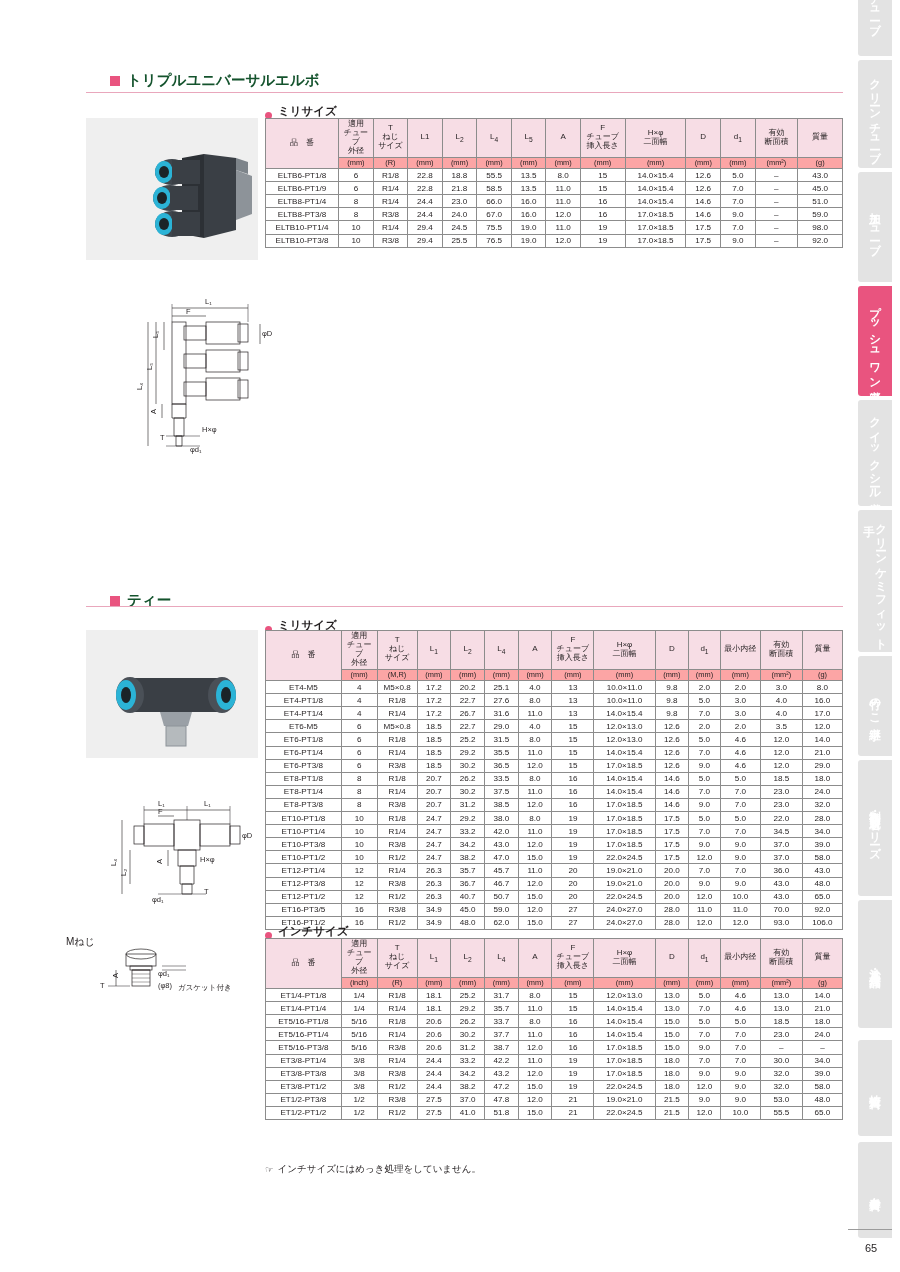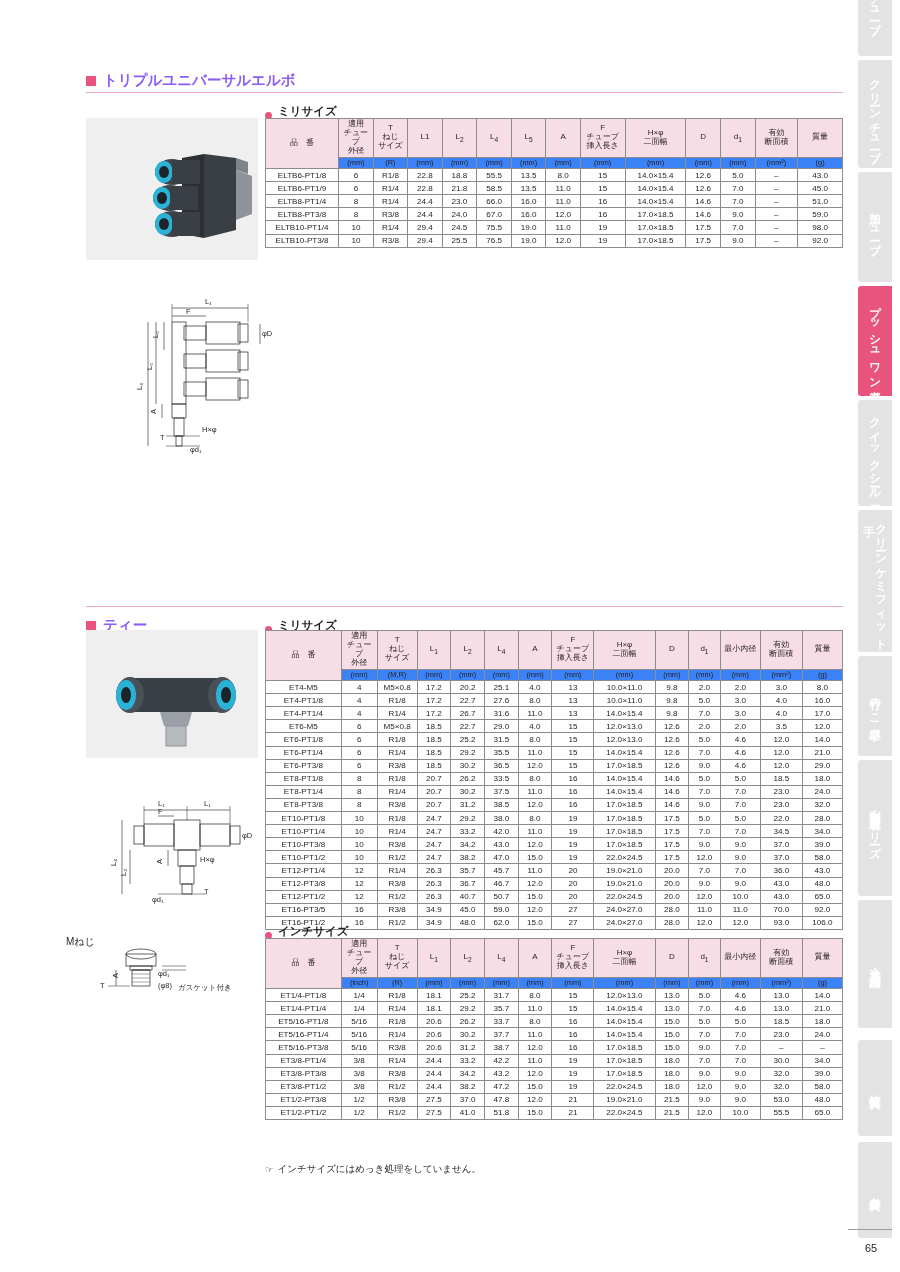--- a/index.html
+++ b/index.html
@@ -29,42 +29,42 @@
 
   .pagenum {
     position:absolute; right:14px; bottom:18px; width:30px;
     text-align:center; font-size:11px; color:#231f20;
   }
   .pagerule { position:absolute; right:8px; bottom:42px; width:44px; height:1px; background:#9b9b9b; }
 
   
   .sec-head {
     position:absolute; display:flex; align-items:center; gap:7px;
-    font-size:14.5px; font-weight:bold; color:#8b5cf6;
+    font-size:14.5px; font-weight:bold; color:#14532d;margin-left:24px;
   }
   .sec-head .sq { width:10px; height:10px; background:#e9547f; display:inline-block; }
   .sec-rule { position:absolute; height:1px; background:#e9a7bc; }
 
   .sub-head {
     position:absolute; display:flex; align-items:flex-end; gap:6px;
     font-size:11.5px; font-weight:bold; color:#231f20;
   }
   .sub-head .dot { width:7px; height:7px; border-radius:50%; background:#e9547f; display:inline-block; }
 
   
   table.spec {
     position:absolute; border-collapse:collapse; font-size:8.1px;
     color:#231f20; background:#fff;
   }
   table.spec th, table.spec td {
     border:0.5px solid #8c8c8c; text-align:center; vertical-align:middle;
     padding:0; line-height:1.12; font-weight:normal;
   }
   table.spec thead th { background:#f7dde5; font-size:8px; padding:1px 2px; }
-  table.spec thead th.unit { background:#3b82f6; font-size:7.4px; }
+  table.spec thead th.unit { background:#fca5a5; font-size:7.4px; }
   table.spec tbody td { height:13.1px; }
   table.spec tbody td.name { text-align:center; }
   .th2 { font-size:7.6px; line-height:1.1; }
 
   
   .photo {
     position:absolute; background:#efefef; overflow:hidden;
   }
 
   
@@ -313,21 +313,21 @@
         <text x="32" y="104" transform="rotate(-90 32 104)">L₄</text>
         <text x="42" y="84" transform="rotate(-90 42 84)">L₅</text>
         <text x="46" y="128" transform="rotate(-90 46 128)">A</text>
         <text x="92" y="146">H×φ</text>
         <text x="50" y="154">T</text>
         <text x="80" y="166">φd₁</text>
       </g>
     </svg>
   </div>
 
-  <div class="sec-head" style="left:86px; top:616px;">
+  <div class="sec-head" style="left:86px; top:591px;">
     <span class="sq"></span>
     <span>ティー</span>
   </div>
   <div class="sec-rule" style="left:86px; top:606px; width:757px;"></div>
 
   <div class="sub-head" style="left:265px; top:618px;">
     <span class="dot"></span>
     <span>ミリサイズ</span>
   </div>
 

